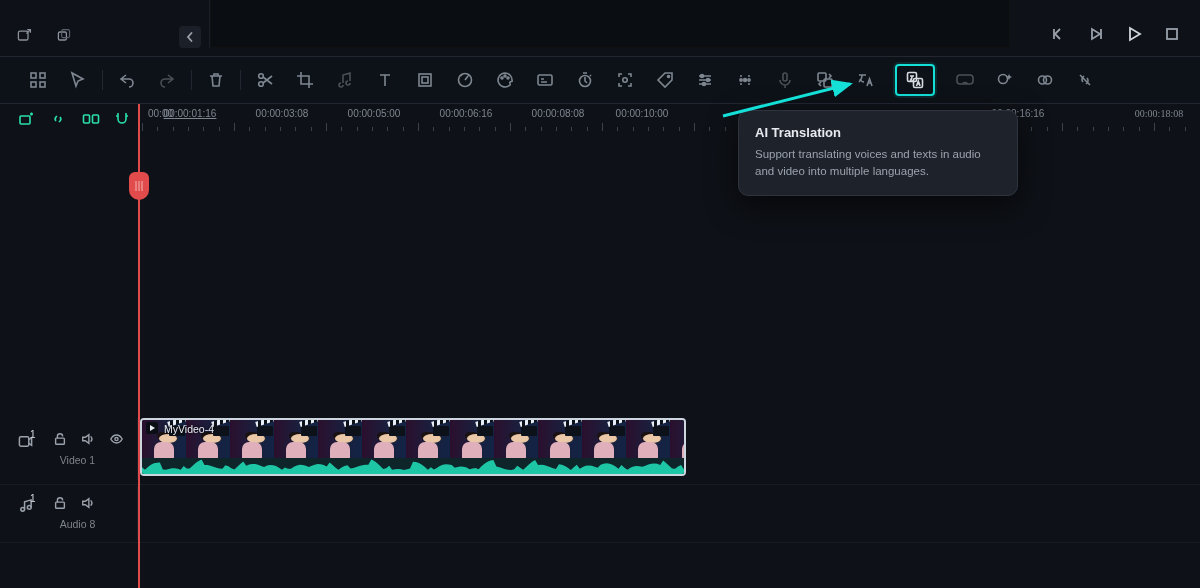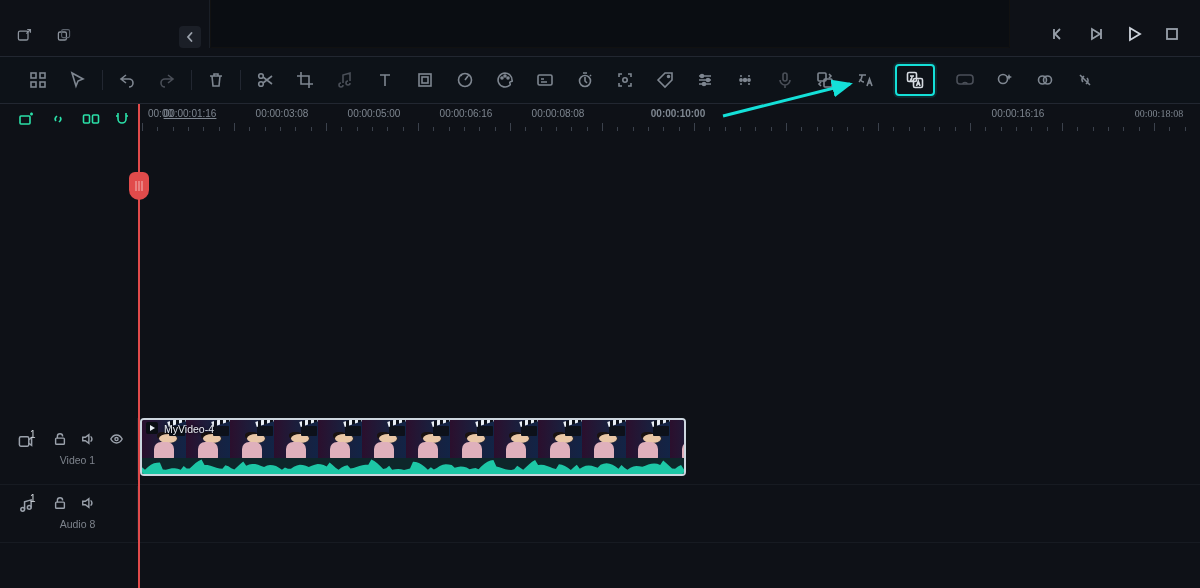--- a/index.html
+++ b/index.html
@@ -396,35 +396,39 @@
           <div class="tick small" style="left: 1000.67px;"></div>
           <div class="tick big" style="left: 1016px;"></div>
           <div class="tick small" style="left: 1031.33px;"></div>
           <div class="tick small" style="left: 1046.67px;"></div>
         </div>
   <span class="label" style="left: 52px; text-decoration: underline;">00:00:01:16</span>
         <span class="label" style="left: 144px; text-align: center;">00:00:03:08</span>
         <span class="label" style="left: 236px;">00:00:05:00</span>
         <span class="label" style="left: 328px;">00:00:06:16</span>
         <span class="label" style="left: 420px;">00:00:08:08</span>
-        <span class="label" style="left: 540px; font-weight: bold;">00:00:10:00</span>
+        <span class="label" style="left: 504px;">00:00:10:00</span>
         <span class="label" style="left: 880px;">00:00:16:16</span>
         <span class="label" style="left: 1021px; font-family: Liberation Serif, serif;">00:00:18:08</span>
       </div>
 </div>
 
 <svg class="arrow" style="left:718px;top:78px" width="150" height="44" viewBox="0 0 150 44">
   <defs>
         <marker id="ah" markerWidth="8" markerHeight="8" refX="6" refY="3" orient="auto">
           <path d="M0 0L7 3L0 6z" fill="#14e0d8"></path>
         </marker>
       </defs>
   <line x1="5" y1="38" x2="132" y2="6" stroke="#14e0d8" stroke-width="3" marker-end="url(#ah)"></line>
 </svg>
 
+<div class="tooltip">
+  <h4>AI Translation</h4>
+  <p>Support translating voices and texts in audio and video into multiple languages.</p>
+</div>
 
 <div class="playhead">
   <div class="knob">
     <svg width="10" height="12" viewBox="0 0 10 12">
           <path d="M2 1v10M5 1v10M8 1v10" stroke="#fff" stroke-width="1" opacity=".6"></path>
         </svg>
   </div>
 </div>
 
 <div class="tracksarea">

